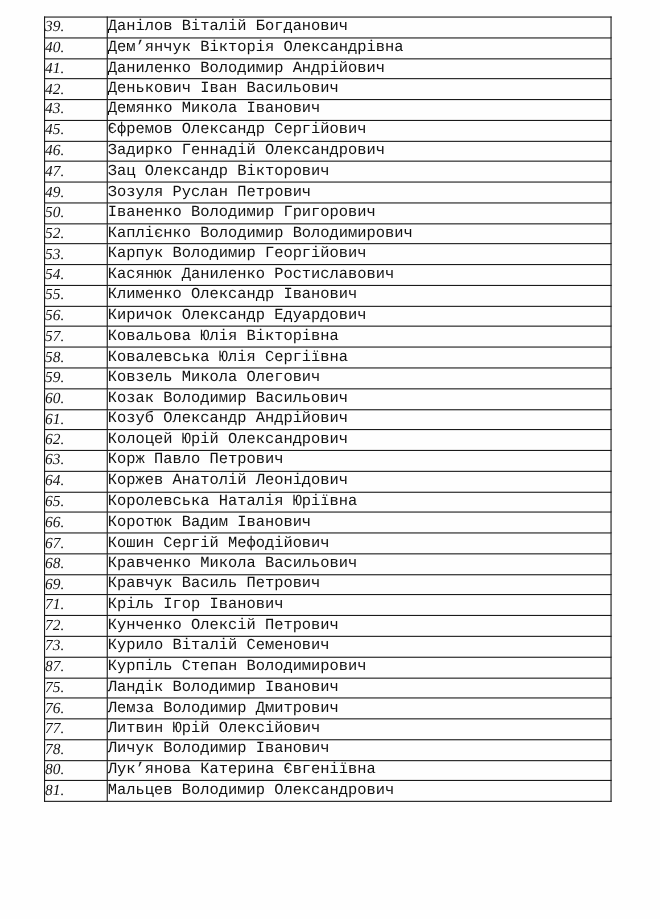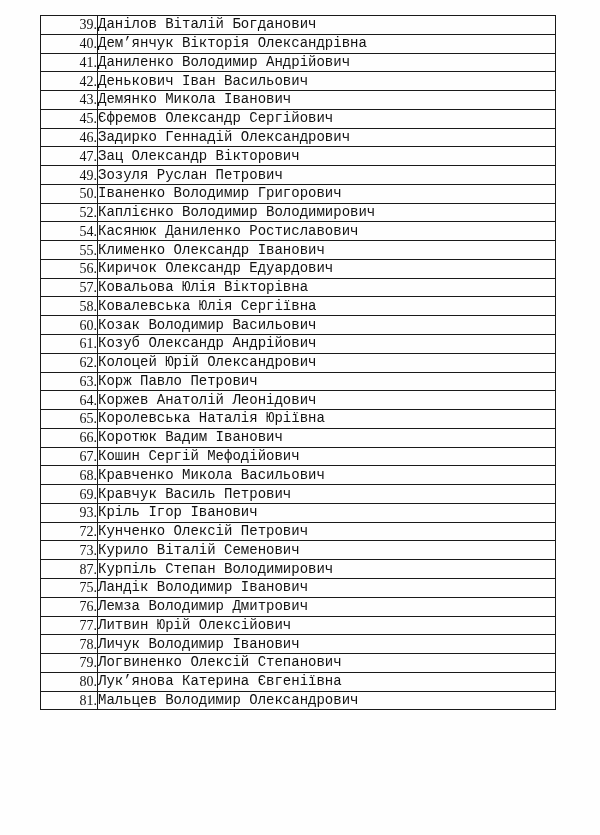--- a/index.html
+++ b/index.html
@@ -9,21 +9,21 @@
     position: absolute; left: 40px; top: 15px; width: 516px;
     border-collapse: collapse; table-layout: fixed;
     font-family: "Liberation Serif", "DejaVu Serif", serif;
     font-size: 14px; color: #111;
   }
   table.list td {
     border: 1px solid #1a1a1a;
     height: 17.77px; padding: 0; line-height: 17px;
     white-space: nowrap; overflow: hidden;
   }
-  td.num { width: 57px; text-align: right; padding-right: 4px; box-sizing: border-box; }
+  td.num { width: 57px; text-align: left; padding-right: 4px; box-sizing: border-box; font-style: italic; }
   td.name { padding-left: 5px; white-space: pre; font-family: Liberation Mono, monospace; }
 </style>
 </head>
 <body>
 
 <div class="page">
   <table class="list">
     <tbody id="rows">
         <tr>
           <td class="num">39.</td>
@@ -63,38 +63,46 @@
         </tr>
         <tr>
           <td class="num">50.</td>
           <td class="name">Іваненко Володимир Григорович</td>
         </tr>
         <tr>
           <td class="num">52.</td>
           <td class="name">Каплієнко Володимир Володимирович</td>
         </tr>
         <tr>
+          <td class="num">53.</td>
+          <td class="name">Карпук Володимир Георгійович</td>
+        </tr>
+        <tr>
           <td class="num">54.</td>
           <td class="name">Касянюк Даниленко Ростиславович</td>
         </tr>
         <tr>
           <td class="num">55.</td>
           <td class="name">Клименко Олександр Іванович</td>
         </tr>
         <tr>
           <td class="num">56.</td>
           <td class="name">Киричок Олександр Едуардович</td>
         </tr>
         <tr>
           <td class="num">57.</td>
           <td class="name">Ковальова Юлія Вікторівна</td>
         </tr>
         <tr>
           <td class="num">58.</td>
           <td class="name">Ковалевська Юлія Сергіївна</td>
+        </tr>
+        <tr>
+          <td class="num">59.</td>
+          <td class="name">Ковзель Микола Олегович</td>
         </tr>
         <tr>
           <td class="num">60.</td>
           <td class="name">Козак Володимир Васильович</td>
         </tr>
         <tr>
           <td class="num">61.</td>
           <td class="name">Козуб Олександр  Андрійович</td>
         </tr>
         <tr>
@@ -123,21 +131,21 @@
         </tr>
         <tr>
           <td class="num">68.</td>
           <td class="name">Кравченко Микола Васильович</td>
         </tr>
         <tr>
           <td class="num">69.</td>
           <td class="name">Кравчук Василь Петрович</td>
         </tr>
         <tr>
-          <td class="num">93.</td>
+          <td class="num">71.</td>
           <td class="name">Кріль Ігор Іванович</td>
         </tr>
         <tr>
           <td class="num">72.</td>
           <td class="name">Кунченко Олексій Петрович</td>
         </tr>
         <tr>
           <td class="num">73.</td>
           <td class="name">Курило Віталій Семенович</td>
         </tr>
@@ -155,24 +163,20 @@
         </tr>
         <tr>
           <td class="num">77.</td>
           <td class="name">Литвин Юрій Олексійович</td>
         </tr>
         <tr>
           <td class="num">78.</td>
           <td class="name">Личук Володимир Іванович</td>
         </tr>
         <tr>
-          <td class="num">79.</td>
-          <td class="name">Логвиненко Олексій Степанович</td>
-        </tr>
-        <tr>
           <td class="num">80.</td>
           <td class="name">Лук’янова Катерина Євгеніївна</td>
         </tr>
         <tr>
           <td class="num">81.</td>
           <td class="name">Мальцев Володимир Олександрович</td>
         </tr>
       </tbody>
   </table>
 </div>

